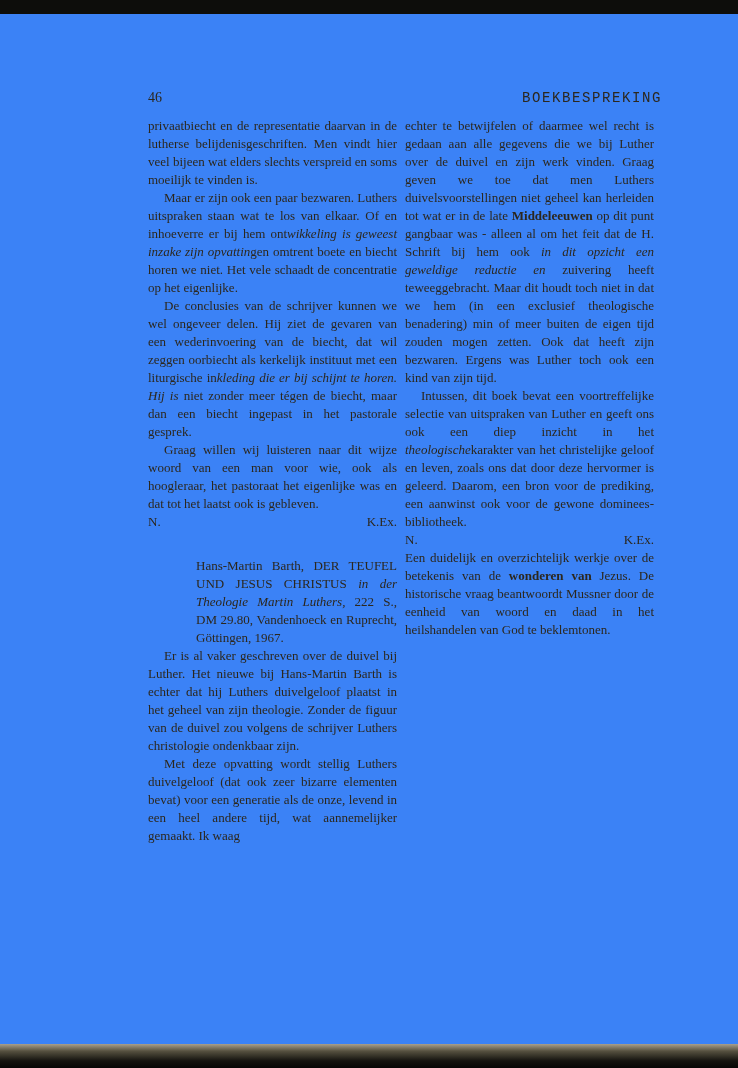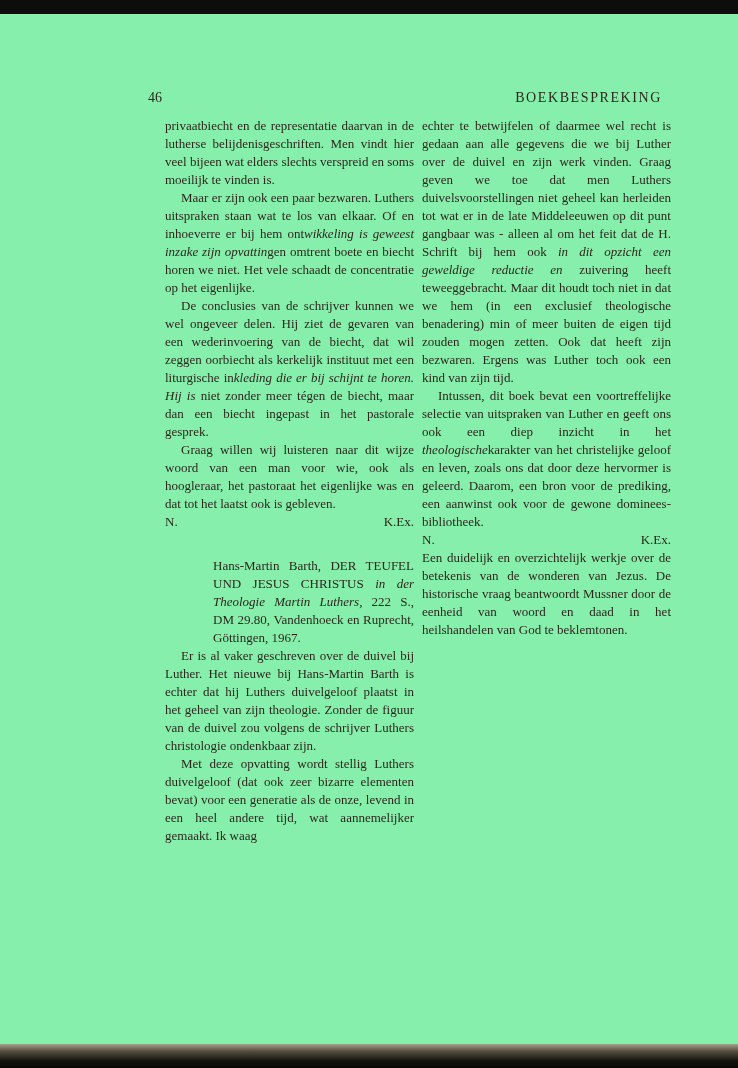--- a/index.html
+++ b/index.html
@@ -1,54 +1,54 @@
 <!DOCTYPE html>
 <html><head>
 <meta charset="utf-8">
 <style>
   html,body { margin:0; padding:0; background:#3a3a38; }
   .page {
     position:relative;
     width:738px; height:1068px;
     margin:0 auto;
-    background:#86efac;
+    background:#3b82f6;
     overflow:hidden;
     font-family:"Liberation Serif","DejaVu Serif",serif;
     color:#2c271d;
   }
   .edge-top {
     position:absolute; top:0; left:0; width:100%; height:14px;
     background:#0d0d0b;
   }
   .edge-bottom {
     position:absolute; bottom:0; left:0; width:100%; height:24px;
     background:linear-gradient(to bottom,#a89f8c 0%,#55503f 30%,#14130f 70%,#060605 100%);
   }
   .running-header {
     position:absolute; top:90px; left:148px; width:514px;
     display:flex; justify-content:space-between; align-items:baseline;
     font-size:14px;
   }
-  .runhead { letter-spacing:1.6px; }
+  .runhead { letter-spacing:1.6px;font-family:Liberation Mono, monospace; }
   .columns {
-    position:absolute; top:117px; left:165px; width:514px;
+    position:absolute; top:117px; left:148px; width:514px;
     display:flex; gap:8px;
   }
   .col {
     width:249px;
     font-size:13px; line-height:18px;
     text-align:justify;
   }
   .col p { margin:0; }
   .col p.indent { text-indent:16px; }
   .sig { display:flex; justify-content:space-between; }
   .cite { margin:26px 0 0 48px !important;font-family:Liberation Serif, serif; }
   .col-right .cite { margin-left:30px !important; }
   .it { font-style:italic; }
-  .bd { font-weight:normal;margin-top:38px; }
+  .bd { font-weight:bold;margin-top:38px; }
 </style>
 </head>
 <body>
 
 <div class="page">
   <div class="edge-top"></div>
 
   <header class="running-header">
     <span class="pagenum">46</span>
     <span class="runhead">BOEKBESPREKING</span>

